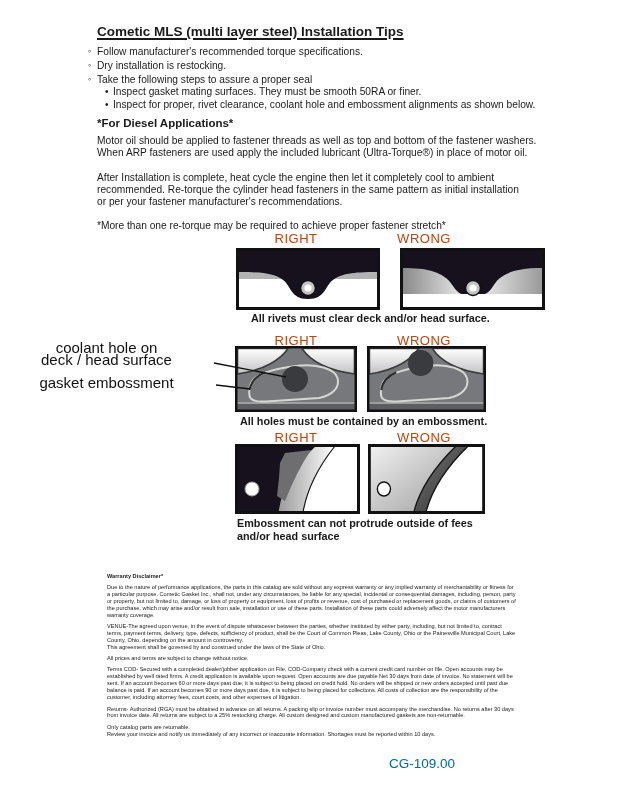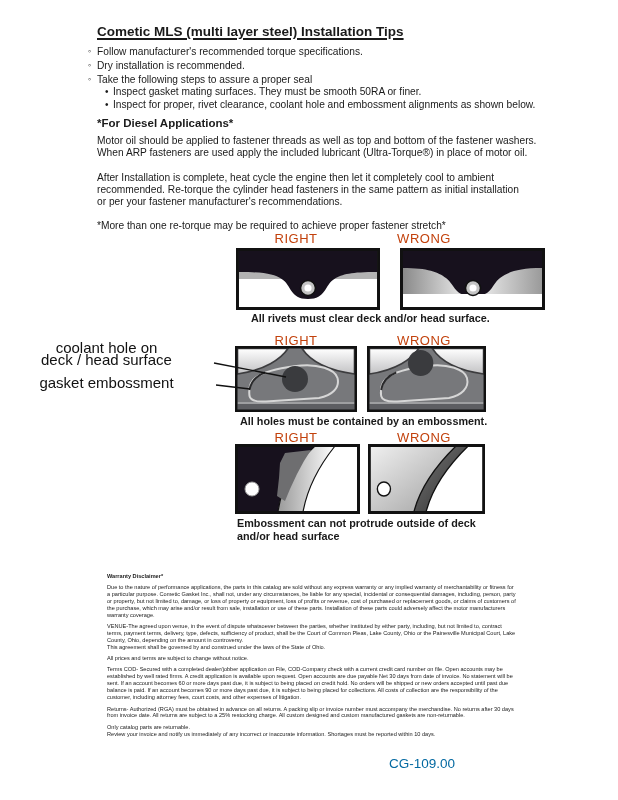--- a/index.html
+++ b/index.html
@@ -34,21 +34,21 @@
 </style>
 </head>
 <body>
 
 <div class="page">
 
   <div class="title">Cometic MLS (multi layer steel) Installation Tips</div>
 
   <div class="bullets">
     <div class="row"><span class="marker">◦</span><span>Follow manufacturer's recommended torque specifications.</span></div>
-    <div class="row"><span class="marker">◦</span><span>Dry installation is recommended.</span></div>
+    <div class="row"><span class="marker">◦</span><span>Dry installation is restocking.</span></div>
     <div class="row"><span class="marker">◦</span><span>Take the following steps to assure a proper seal</span></div>
     <div class="row sub"><span class="marker2">•</span><span>Inspect gasket mating surfaces.  They must be smooth 50RA or finer.</span></div>
     <div class="row sub"><span class="marker2">•</span><span>Inspect for proper, rivet clearance, coolant hole and embossment alignments as shown below.</span></div>
   </div>
 
   <div class="diesel">
     <h2>*For Diesel Applications*</h2>
     <p>Motor oil should be applied to fastener threads as well as top and bottom of the fastener washers.
 When ARP fasteners are used apply the included lubricant (Ultra-Torque®) in place of motor oil.</p>
     <p>After Installation is complete, heat cycle the engine then let it completely cool to ambient
@@ -170,21 +170,21 @@
           <stop offset="1" stop-color="#2c2c2c"></stop>
       </linearGradient>
     </defs>
     <rect x="1.5" y="1.5" width="122" height="67" fill="#ffffff"></rect>
     <path d="M2,2 H94 C70,24 55,46 49,68 L2,68 Z" fill="url(#gr3b)"></path>
     <path d="M94,2 C70,24 55,46 49,68 L62,68 C68,46 83,24 107,2 Z" fill="url(#gr3c)" stroke="#111" stroke-width="1.4"></path>
     <circle cx="17" cy="45" r="7" fill="#ffffff" stroke="#111" stroke-width="1.5"></circle>
     <rect x="1.5" y="1.5" width="122" height="67" fill="none" stroke="#111" stroke-width="3"></rect>
   </svg>
 
-  <div class="caption" style="left:237px;top:517px;">Embossment can not protrude outside of deck
+  <div class="caption" style="left:237px;top:517px;">Embossment can not protrude outside of fees
 and/or head surface</div>
 
   <div class="legal">
     <p class="lh">Warranty Disclaimer*</p>
     <p>Due to the nature of performance applications, the parts in this catalog are sold without any express warranty or any implied warranty of merchantability or fitness for a particular purpose.  Cometic Gasket Inc., shall not, under any circumstances, be liable for any special, incidental or consequential damages, including, person, party or property, but not limited to, damage, or loss of property or equipment, loss of profits or revenue, cost of purchased or replacement goods, or claims of customers of the purchase, which may arise and/or result from sale, installation or use of these parts.  Installation of these parts could adversely affect the motor manufacturers warranty coverage.</p>
     <p>VENUE-The agreed upon venue, in the event of dispute whatsoever between the parties, whether instituted by either party, including, but not limited to, contract terms, payment terms, delivery, type, defects, sufficiency of product, shall be the Court of Common Pleas, Lake County, Ohio or the Painesville Municipal Court, Lake County, Ohio, depending on the amount in controversy.
 This agreement shall be governed by and construed under the laws of the State of Ohio.</p>
     <p>All prices and terms are subject to change without notice.</p>
     <p>Terms COD- Secured with a completed dealer/jobber application on File, COD-Company check with a current credit card number on file.  Open accounts may be established by well rated firms.  A credit application is available upon request.  Open accounts are due payable Net 30 days from date of invoice.  No statement will be sent.  If an account becomes 60 or more days past due, it is subject to being placed on credit hold.  No orders will be shipped or new orders accepted until past due balance is paid.  If an account becomes 90 or more days past due, it is subject to being placed for collections.  All costs of collection are the responsibility of the customer, including attorney fees, court costs, and other expenses of litigation.</p>
     <p>Returns- Authorized (RGA) must be obtained in advance on all returns.  A packing slip or invoice number must accompany the merchandise.  No returns after 30 days from invoice date.  All returns are subject to a 25% restocking charge.  All custom designed and custom manufactured gaskets are non-returnable.</p>

